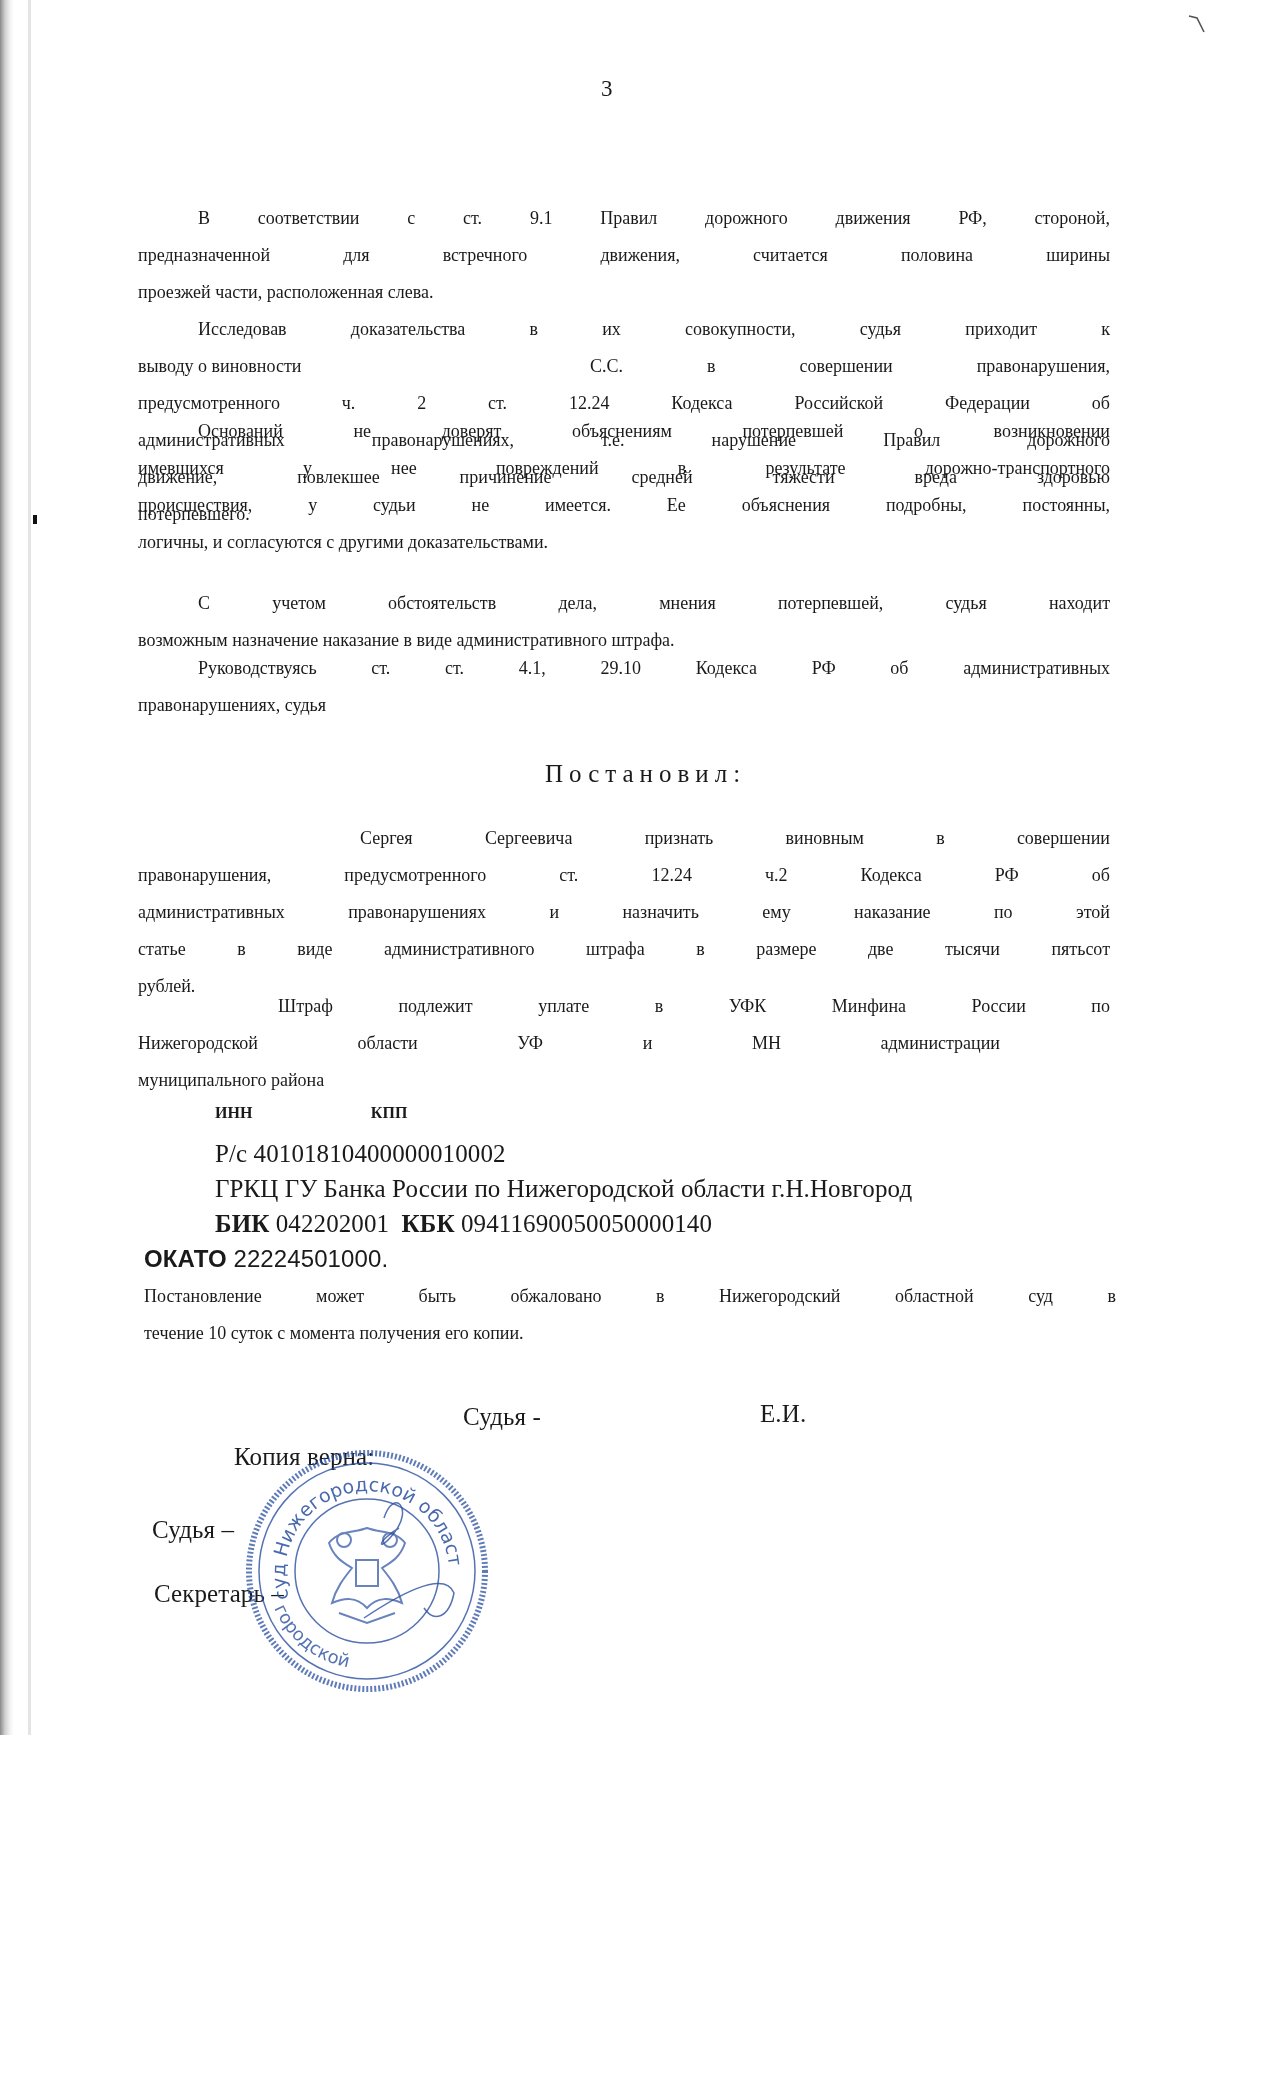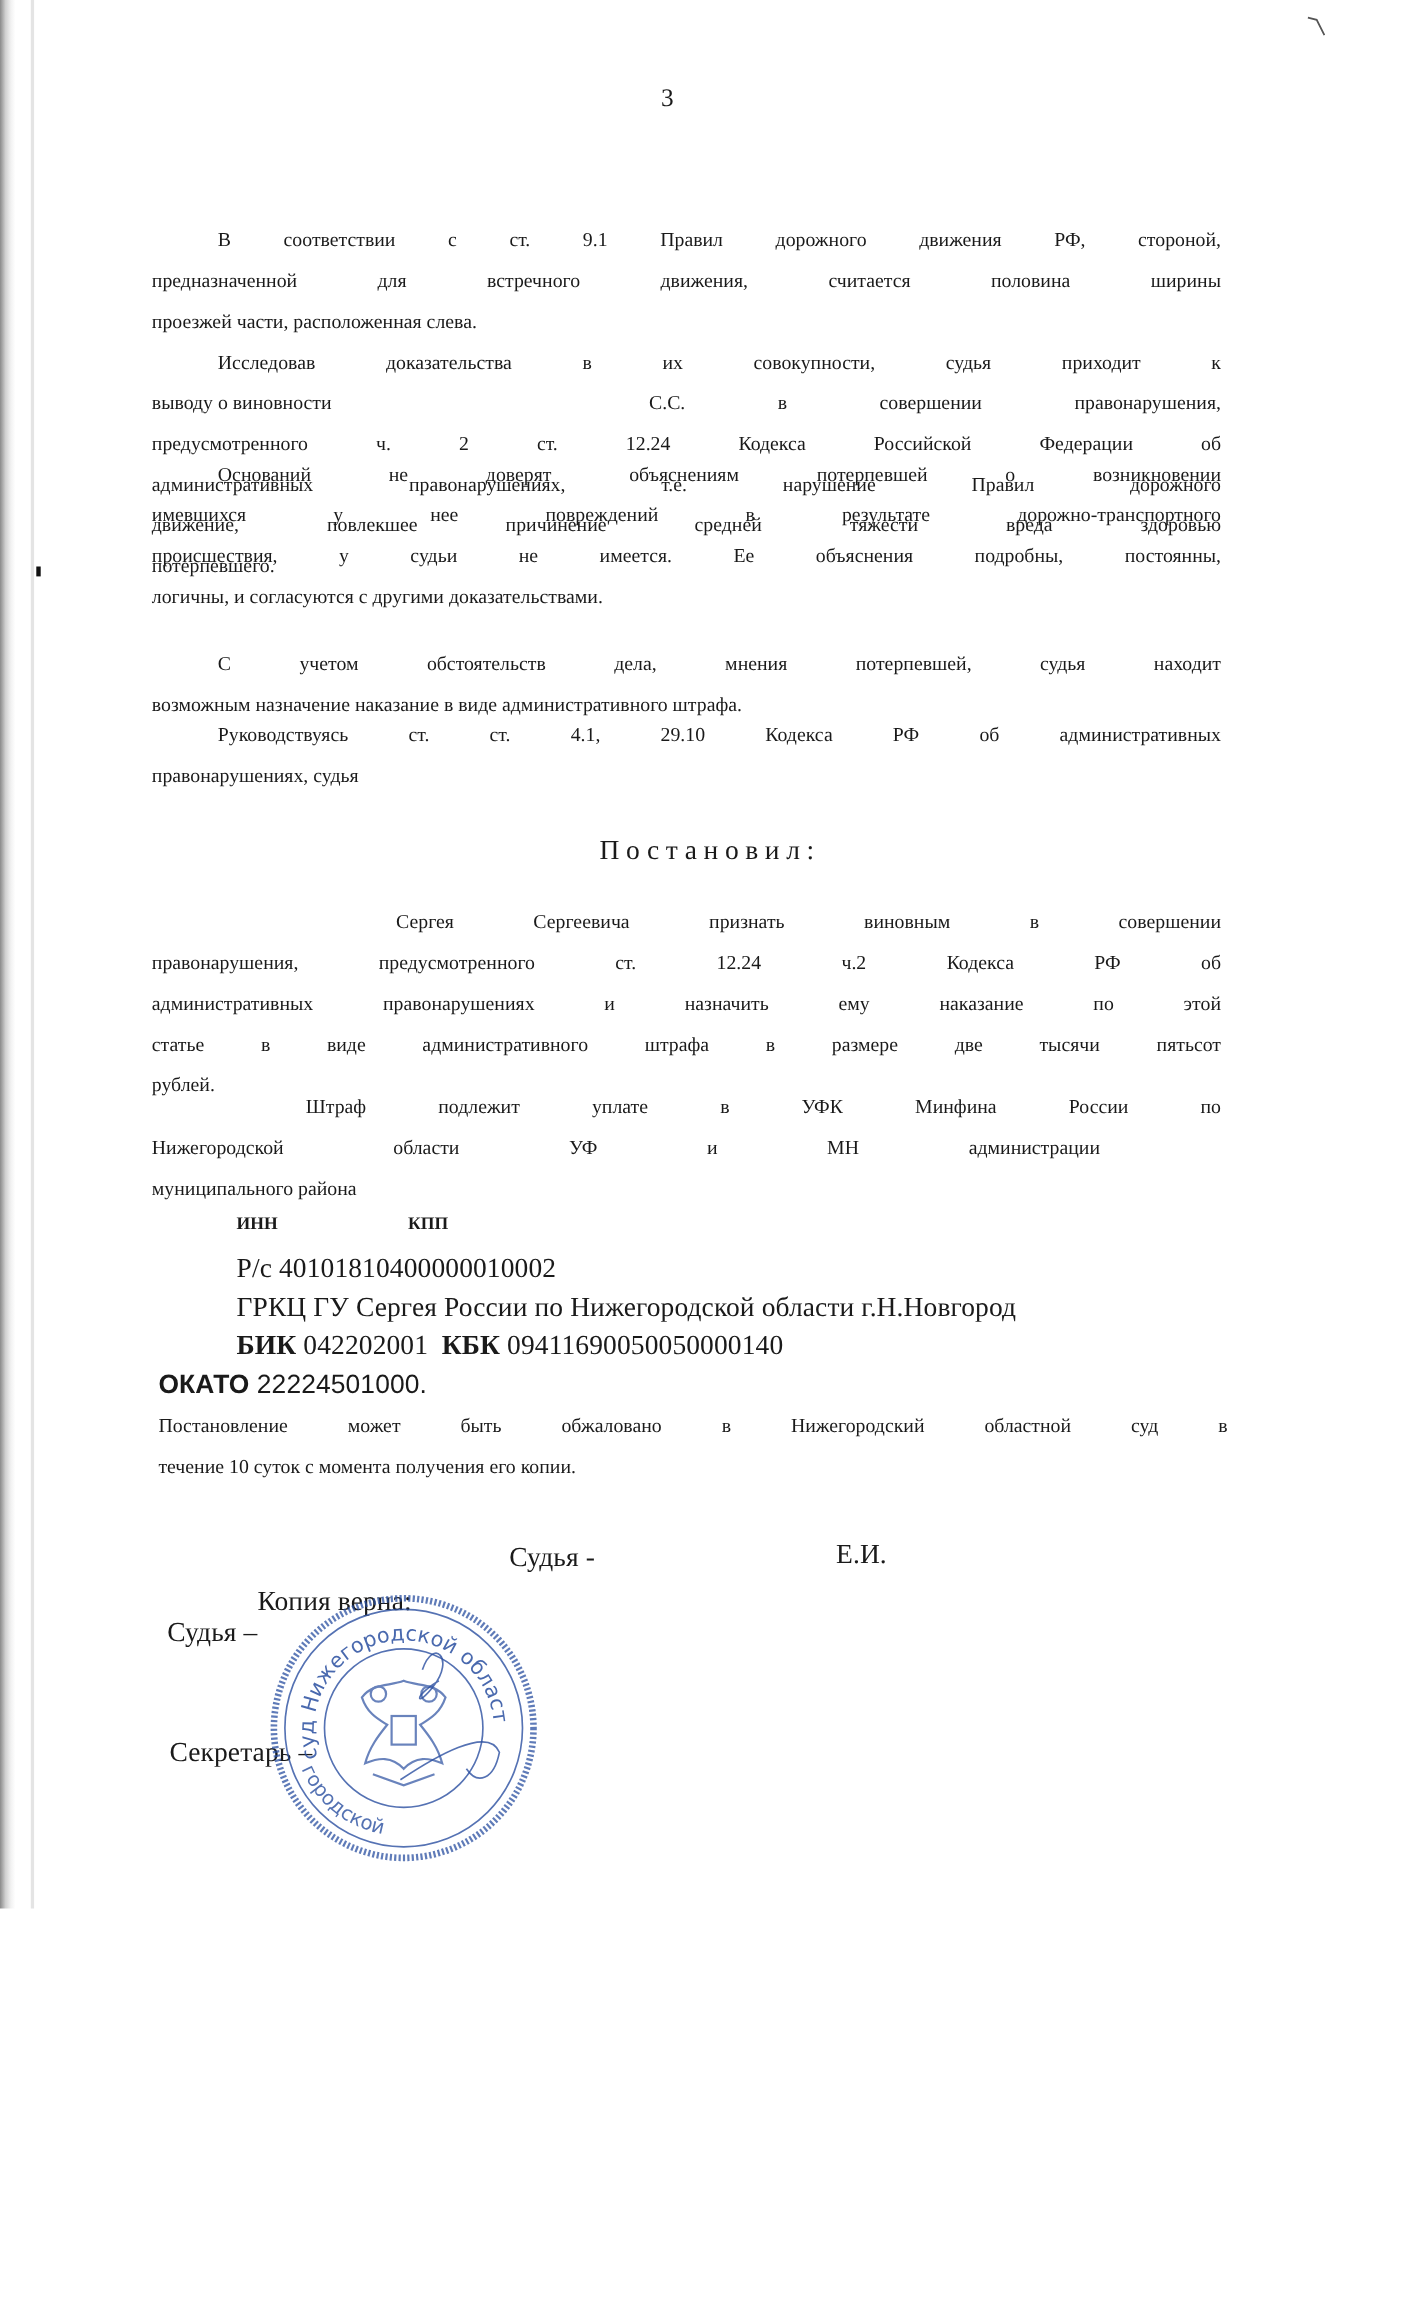--- a/index.html
+++ b/index.html
@@ -83,41 +83,41 @@
   <p style="padding-right:110px;">Нижегородской области УФ и МН администрации</p>
   <p class="last">муниципального района</p>
 </div>
 
 <div class="line" style="left:215px;top:1104px;font-size:16px;font-weight:bold;">
   <span>ИНН</span>
   <span class="redact" style="width:110px;"></span>
   <span>КПП</span>
 </div>
 <div class="line" style="left:215px;top:1140px;">Р/с 40101810400000010002</div>
-<div class="line" style="left:215px;top:1175px;">ГРКЦ ГУ Сергея России по Нижегородской области г.Н.Новгород</div>
+<div class="line" style="left:215px;top:1175px;">ГРКЦ ГУ Банка России по Нижегородской области г.Н.Новгород</div>
 <div class="line" style="left:215px;top:1210px;">
   <span style="font-weight:bold;">БИК</span>
   <span>042202001</span>
   <span style="font-weight:bold;margin-left:6px;">КБК</span>
   <span>09411690050050000140</span>
 </div>
 <div class="line sans" style="left:144px;top:1245px;font-size:24px;">
   <span style="font-weight:bold;">ОКАТО</span>
   <span>22224501000.</span>
 </div>
 
 <div class="para" style="top:1278px;left:144px;width:972px;">
   <p>Постановление может быть обжаловано в Нижегородский областной суд в</p>
   <p class="last">течение 10 суток с момента получения его копии.</p>
 </div>
 
 <div class="line" style="left:463px;top:1403px;">Судья -</div>
 <div class="line" style="left:760px;top:1400px;">Е.И.</div>
 <div class="line" style="left:222px;top:1443px;margin-left:12px;">Копия верна:</div>
-<div class="line" style="left:152px;top:1471px;">Судья –</div>
+<div class="line" style="left:152px;top:1516px;">Судья –</div>
 <div class="line" style="left:154px;top:1580px;">Секретарь –</div>
 
 <svg class="stamp" viewBox="0 0 246 246">
   <defs>
     <path id="arcTop" d="M 45 150 A 82 82 0 1 1 205 120"></path>
     <path id="arcBottom" d="M 30 160 A 98 98 0 0 0 110 220"></path>
   </defs>
   <circle cx="123" cy="123" r="118" fill="none" stroke="#2a4fa0" stroke-width="6" stroke-dasharray="2 2" opacity="0.75"></circle>
   <circle cx="123" cy="123" r="108" fill="none" stroke="#2a4fa0" stroke-width="1.5" opacity="0.8"></circle>
   <circle cx="123" cy="123" r="72" fill="none" stroke="#2a4fa0" stroke-width="1.5" opacity="0.8"></circle>

